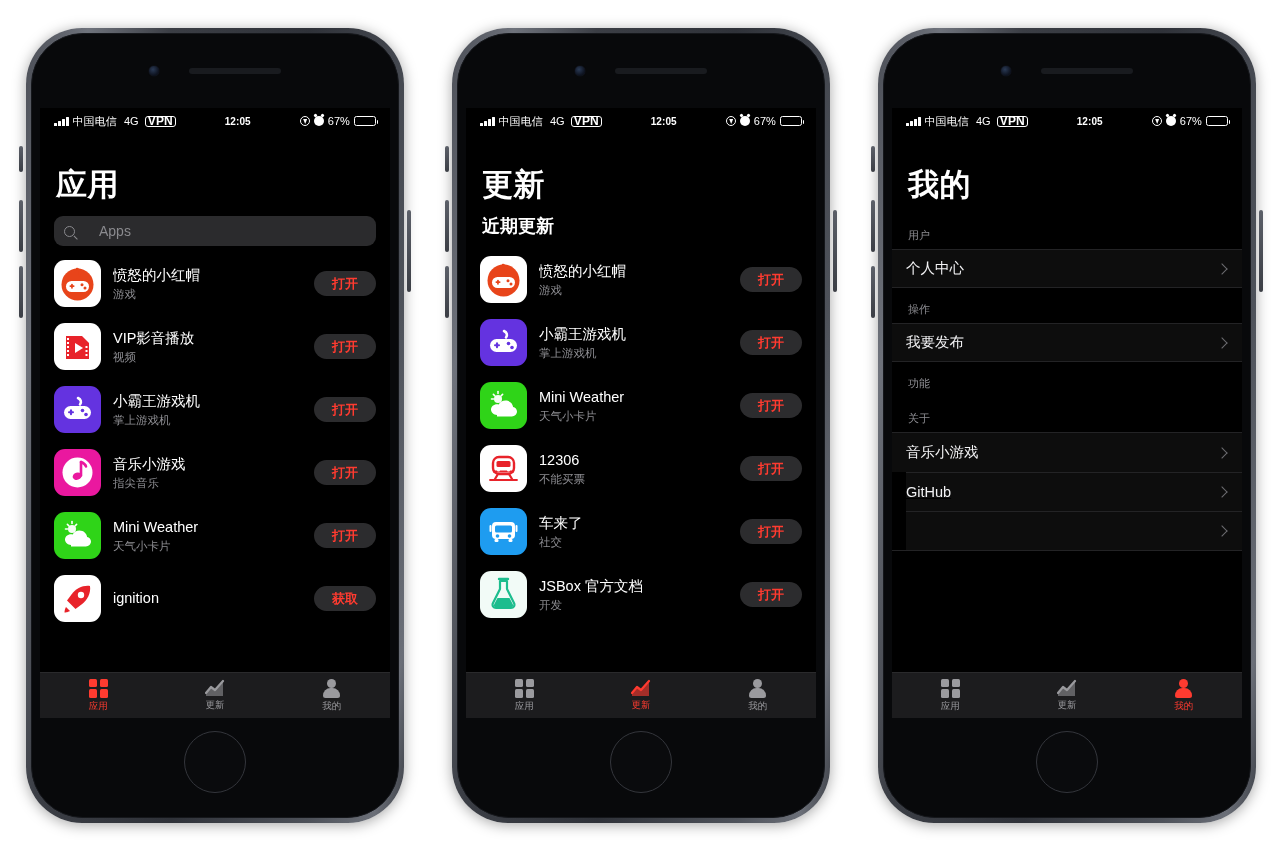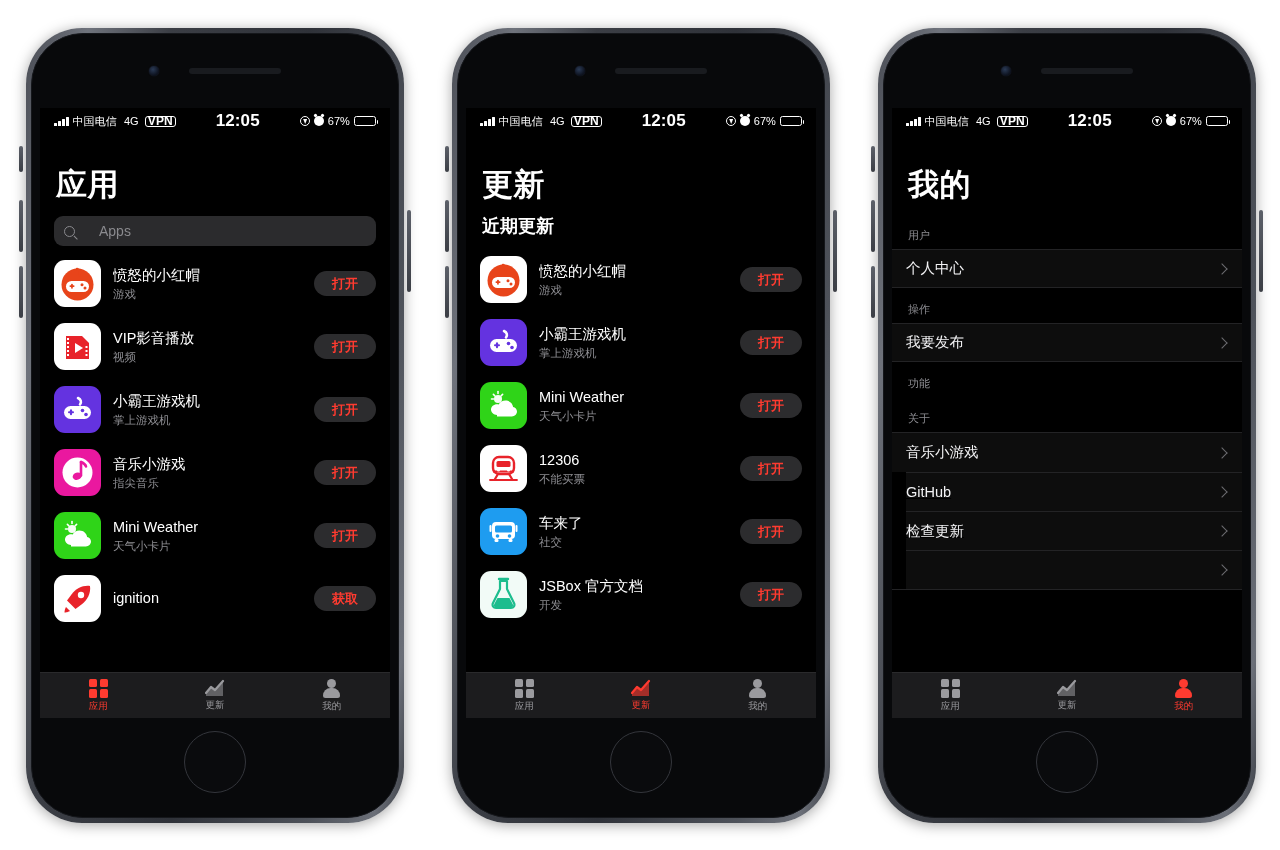--- a/index.html
+++ b/index.html
@@ -94,21 +94,21 @@
   .bars i:nth-child(2){height:5px}
   .bars i:nth-child(3){height:7px}
   .bars i:nth-child(4){height:9px}
   .carrier { font-size:11px; font-weight:normal; }
   .net { font-size:11px; font-weight:normal; margin-left:3px;}
   .vpn {
     font-size:12px; font-weight:bold; border:1px solid #fff;
     border-radius:3px; padding:0 2px; line-height:10px; height:11px;
     display:inline-flex; align-items:center; margin-left:2px;
   }
-  .sb-center { flex:1; text-align:center; font-size:17px; font-weight:bold; }
+  .sb-center { flex:1; text-align:center; font-size:10px; font-weight:bold; }
   .sb-right { display:flex; align-items:center; gap:4px; }
   .ic-round {
     width:10px; height:10px; border-radius:50%;
     border:1.1px solid #fff; position:relative;
     display:inline-block;
   }
   .ic-round.loc::after{
     content:""; position:absolute; left:2.5px; top:2px;
     width:4px; height:5px; background:#fff;
     clip-path:polygon(0 0,100% 0,50% 100%);
@@ -683,24 +683,20 @@
             <div class="cellgroup">
               <div class="cell">
                 <span class="cell-label">音乐小游戏</span>
                 <span class="chev"></span>
               </div>
               <div class="cell">
                 <span class="cell-label">GitHub</span>
                 <span class="chev"></span>
               </div>
               <div class="cell">
-                <span class="cell-label">检查更新</span>
-                <span class="chev"></span>
-              </div>
-              <div class="cell">
                 <span class="cell-label"></span>
                 <span class="chev"></span>
               </div>
             </div>
           </div>
           <div class="fade-bottom"></div>
         </div>
 
         <div class="tabbar">
           <div class="tab">

